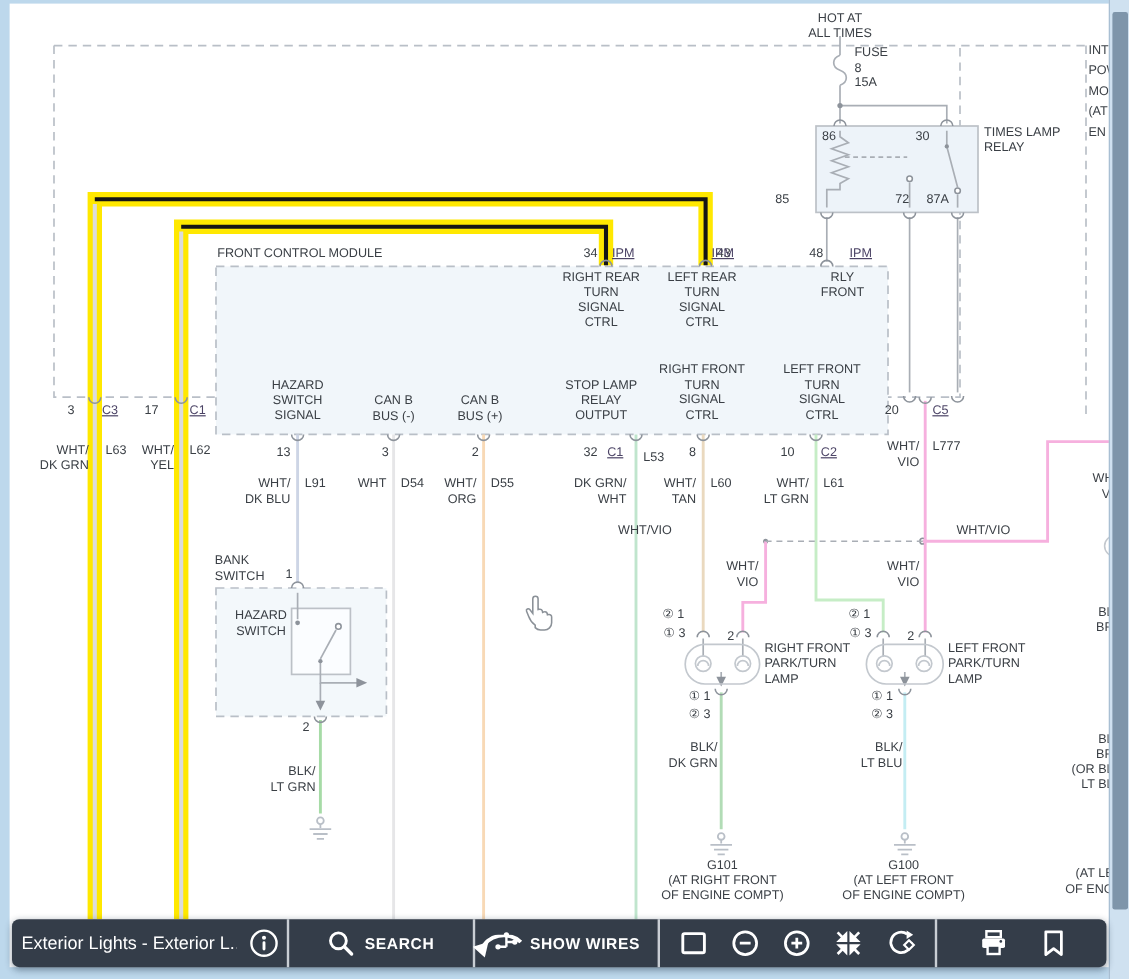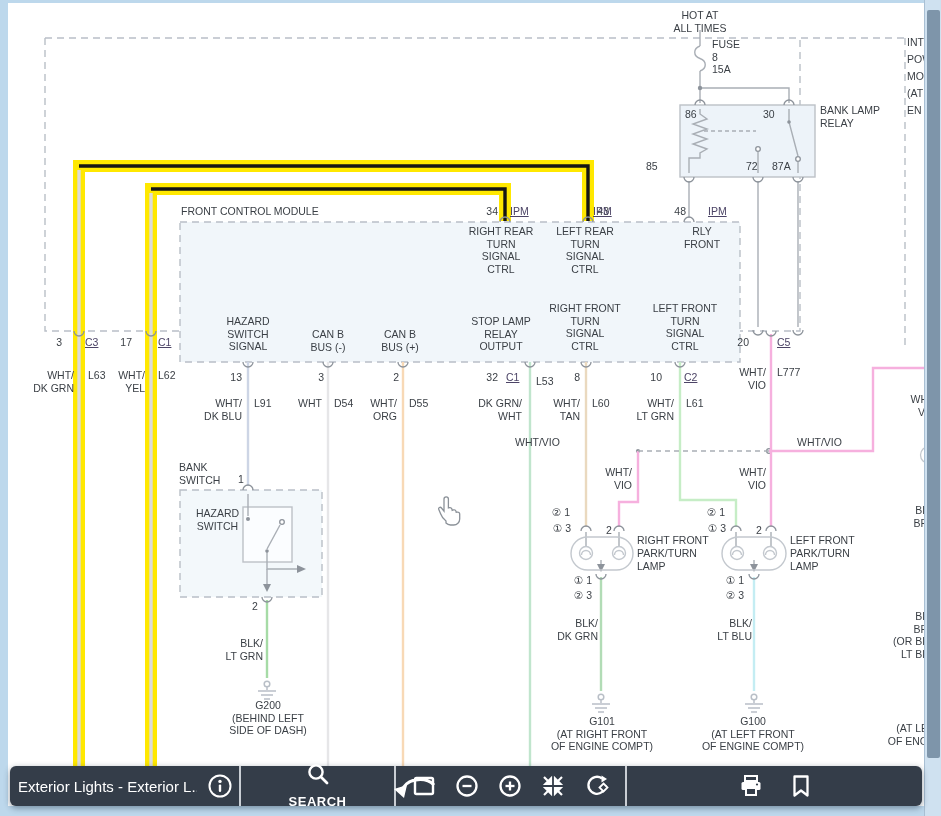--- a/index.html
+++ b/index.html
@@ -17,21 +17,21 @@
        box-shadow:0 2px 6px rgba(20,40,60,.45);color:#fff;}
   .sec{display:flex;align-items:center;justify-content:center;gap:10px;}
   .sec.divider{border-right:2px solid #c9ced4;}
   .s1{width:221px;justify-content:flex-start;padding-left:8px;}
   .s2{width:153px;}
   .s3{width:152px;}
   .s4{width:229px;gap:19px;}
   .s5{flex:1;gap:26px;}
   .bar-title{font-size:15px;white-space:nowrap;overflow:hidden;}
   .bar-btn-label{font-size:13px;font-weight:700;letter-spacing:.5px;}
-  .icon-btn{display:flex;align-items:center;gap:9px;cursor:pointer;background:none;border:none;color:#fff;padding:0;flex-direction:column;}
+  .icon-btn{display:flex;align-items:center;gap:9px;cursor:pointer;background:none;border:none;color:#fff;padding:0;}
   .undo{position:absolute;left:388px;top:779px;z-index:55;cursor:pointer;}
   
   .sb-track{position:absolute;left:924px;top:0;width:17px;height:816px;background:#cfe1f0;
             border-left:1px solid #a9bfd3;z-index:40;}
   .sb-thumb{position:absolute;left:2px;top:10px;width:13px;height:748px;background:#7e95aa;border-radius:2px;}
   .cursor{position:absolute;left:437px;top:494px;z-index:30;}
 </style>
 </head>
 <body>
 
@@ -163,21 +163,21 @@
   <div class="lbl c" style="left:655px;top:9px;width:90px">HOT AT
 ALL TIMES</div>
   <div class="lbl" style="left:712px;top:38px">FUSE
 8
 15A</div>
   <div class="lbl" style="left:685px;top:108px">86</div>
   <div class="lbl" style="left:763px;top:108px">30</div>
   <div class="lbl" style="left:646px;top:160px">85</div>
   <div class="lbl" style="left:746px;top:160px">72</div>
   <div class="lbl" style="left:772px;top:160px">87A</div>
-  <div class="lbl" style="left:820px;top:104px">BANK LAMP
+  <div class="lbl" style="left:820px;top:104px">TIMES LAMP
 RELAY</div>
   <div class="lbl lh17" style="left:907px;top:34px">INT
 POW
 MO
 (AT
 EN</div>
 
   <div class="lbl" style="left:181px;top:205px">FRONT CONTROL MODULE</div>
   <div class="lbl r" style="left:478px;top:205px;width:20px">34</div>
   <div class="lbl lnk" style="left:510px;top:205px">IPM</div>
@@ -268,23 +268,20 @@
 VIO</div>
 
   <div class="lbl" style="left:179px;top:461px">BANK
 SWITCH</div>
   <div class="lbl" style="left:238px;top:473px">1</div>
   <div class="lbl c" style="left:190px;top:507px;width:55px">HAZARD
 SWITCH</div>
   <div class="lbl" style="left:252px;top:600px">2</div>
   <div class="lbl r" style="left:205px;top:637px;width:58px">BLK/
 LT GRN</div>
-  <div class="lbl c" style="left:203px;top:699px;width:130px">G200
-(BEHIND LEFT
-SIDE OF DASH)</div>
 
   <div class="lbl" style="left:552px;top:506px">② 1</div>
   <div class="lbl" style="left:553px;top:522px">① 3</div>
   <div class="lbl" style="left:606px;top:524px">2</div>
   <div class="lbl" style="left:574px;top:574px">① 1</div>
   <div class="lbl" style="left:574px;top:589px">② 3</div>
   <div class="lbl lh13" style="left:637px;top:534px;width:90px">RIGHT FRONT
 PARK/TURN
 LAMP</div>
 
@@ -332,20 +329,31 @@
         <rect x="11.8" y="11.4" width="2.4" height="7.6" rx="1.2" fill="#fff"></rect>
       </svg>
     </div>
     <div class="sec s2 divider">
       <button class="icon-btn">
         <svg width="22" height="22" viewBox="0 0 22 22">
           <circle cx="9" cy="9" r="6.6" fill="none" stroke="#fff" stroke-width="2.4"></circle>
           <line x1="14" y1="14" x2="20" y2="20" stroke="#fff" stroke-width="2.8" stroke-linecap="round"></line>
         </svg>
         <span class="bar-btn-label">SEARCH</span>
+      </button>
+    </div>
+    <div class="sec s3 divider">
+      <button class="icon-btn">
+        <svg width="22" height="22" viewBox="0 0 22 22">
+          <path d="M4,14 h7 M11,14 v-9 M11,10 h7" fill="none" stroke="#fff" stroke-width="2"></path>
+          <circle cx="4" cy="14" r="2.2" fill="#fff"></circle>
+          <circle cx="11" cy="4" r="2.2" fill="#fff"></circle>
+          <circle cx="18" cy="10" r="2.2" fill="#fff"></circle>
+        </svg>
+        <span class="bar-btn-label">SHOW WIRES</span>
       </button>
     </div>
     <div class="sec s4 divider">
       <svg width="24" height="24" viewBox="0 0 24 24">
         <rect x="3" y="4" width="18" height="16" rx="1.5" fill="none" stroke="#fff" stroke-width="2.4"></rect>
       </svg>
       <svg width="24" height="24" viewBox="0 0 24 24">
         <circle cx="12" cy="12" r="9.5" fill="none" stroke="#fff" stroke-width="2.3"></circle>
         <line x1="7.5" y1="12" x2="16.5" y2="12" stroke="#fff" stroke-width="2.3"></line>
       </svg>

